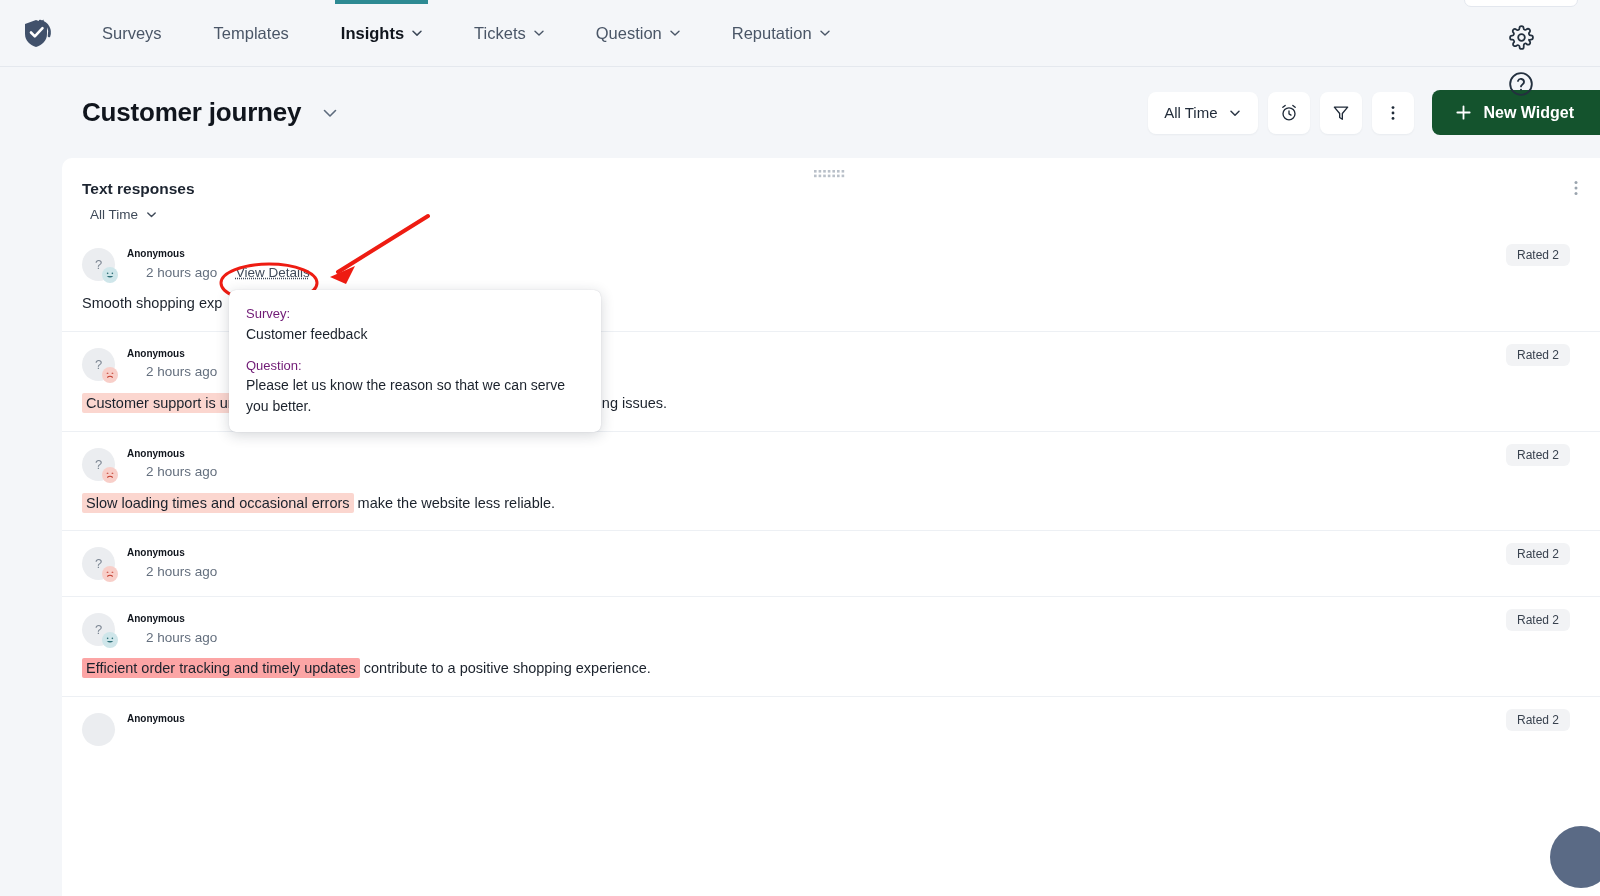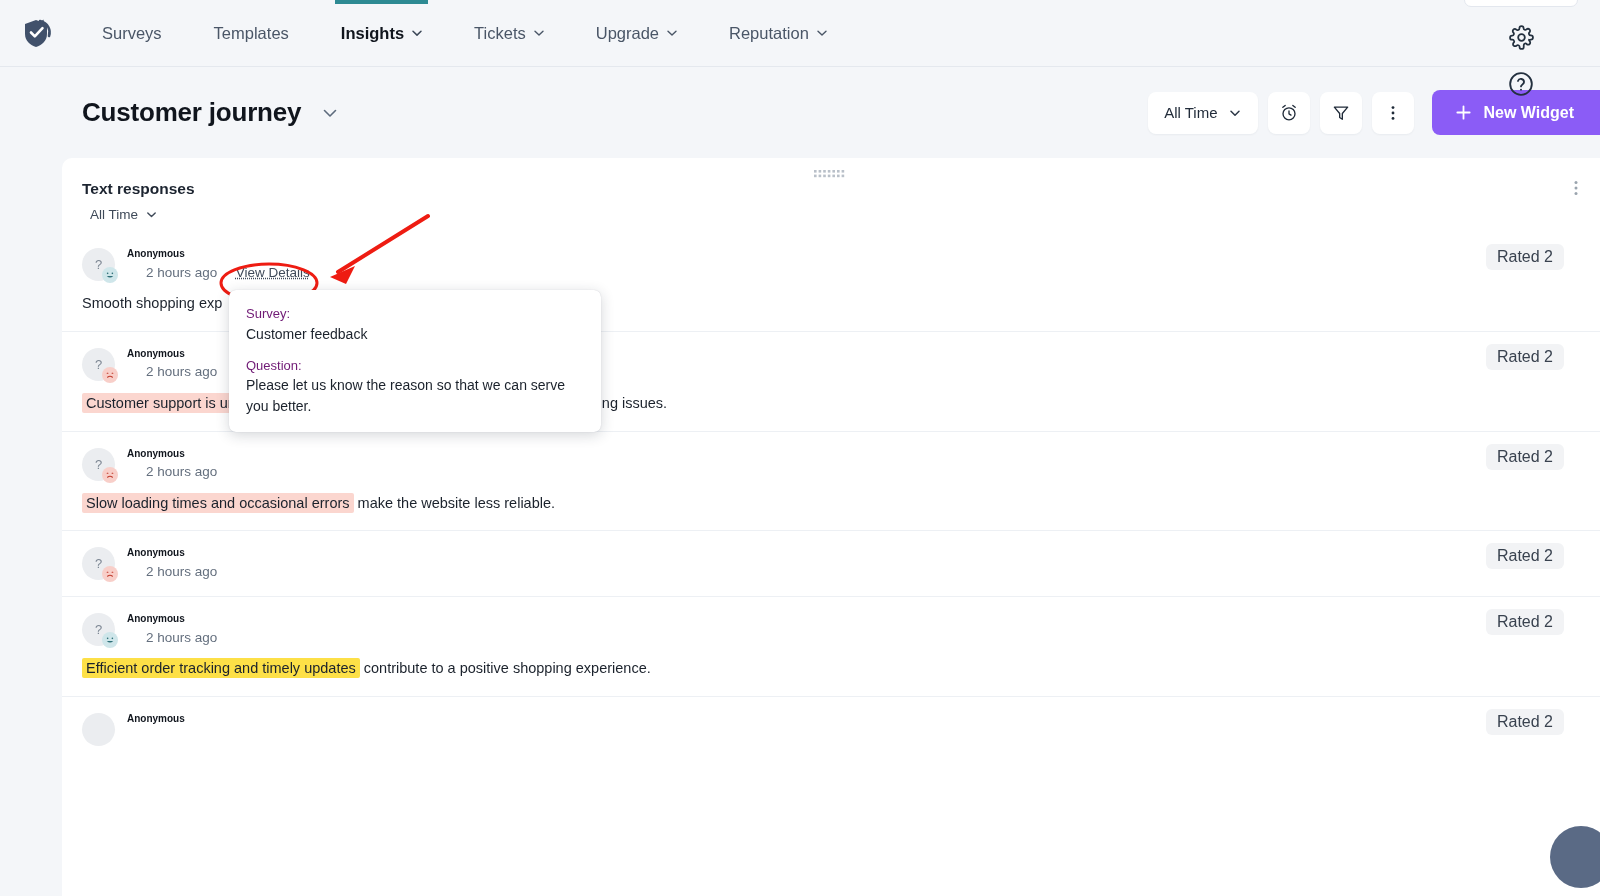--- a/index.html
+++ b/index.html
@@ -63,21 +63,21 @@
   .head-right { margin-left: auto; display: flex; align-items: center; gap: 10px; padding-right: 0; }
   .pill {
     background: #fff; border-radius: 8px;
     height: 42px; display: flex; align-items: center; justify-content: center;
     font-size: 15px; color: #222c3a; cursor: pointer;
     box-shadow: 0 1px 2px rgba(20,30,50,0.05);
   }
   .pill.text { padding: 0 16px; gap: 11px; }
   .pill.sq { width: 42px; }
   .newwidget {
-    background: #8b5cf6; color: #fff; border-radius: 8px 0 0 8px;
+    background: #14532d; color: #fff; border-radius: 8px 0 0 8px;
     height: 45px; display:flex; align-items:center; gap: 10px;
     padding: 0 26px 0 22px; font-size: 16px; font-weight: bold; cursor: pointer;
     margin-left: 8px;
   }
 
   
   .card {
     position: relative;
     margin: 0 0 0 62px;
     width: 1538px;
@@ -120,28 +120,28 @@
   .meta { padding-top: 1px; }
   .author { font-size: 10px; font-weight: bold; color: #10151d; line-height: 1.45; }
   .sub { display: flex; align-items: center; gap: 7px; margin-top: 3px; margin-left: 19px; }
   .time { font-size: 13.5px; color: #646f7e; }
   .view-details {
     font-size: 13.5px; color: #3f4a59;
     text-decoration: underline; text-decoration-style: dotted;
     cursor: pointer;
   }
   .rated {
-    position: absolute; top: 12px; right: 36px;
+    position: absolute; top: 12px; right: 30px;
     background: #f2f3f5; color: #39424f;
-    border-radius: 6px; padding: 4px 11px; font-size: 16px;
+    border-radius: 6px; padding: 4px 11px; font-size: 12px;
   }
   .resp-text { margin: 12px 0 0 0; font-size: 14.5px; color: #1b222c; line-height: 1.5; }
   mark { padding: 2px 4px; border-radius: 2px; color: #1b222c; }
   mark.neg { background: #fbd6cf; }
-  mark.pos { background: #fde047; }
+  mark.pos { background: #fca5a5; }
 
   
   .annot { position: absolute; left: 0; top: 0; width: 1600px; height: 896px; pointer-events: none; }
 
   
   .tooltip {
     position: absolute; left: 229px; top: 290px;
     width: 372px;
     background: #fff; border-radius: 7px;
     box-shadow: 0 3px 14px rgba(25,35,55,0.19), 0 0 1px rgba(25,35,55,0.22);
@@ -189,21 +189,21 @@
     </div>
     <div class="nav-item">
       <span>Tickets</span>
       <span class="caret">
         <svg viewBox="0 0 12 12" width="12" height="12">
             <path d="M2 4.3 L6 8.1 L10 4.3" stroke="#4a5667" stroke-width="1.4" fill="none" stroke-linecap="round" stroke-linejoin="round"></path>
           </svg>
       </span>
     </div>
     <div class="nav-item">
-      <span>Upgrade</span>
+      <span>Question</span>
       <span class="caret">
         <svg viewBox="0 0 12 12" width="12" height="12">
             <path d="M2 4.3 L6 8.1 L10 4.3" stroke="#4a5667" stroke-width="1.4" fill="none" stroke-linecap="round" stroke-linejoin="round"></path>
           </svg>
       </span>
     </div>
     <div class="nav-item">
       <span>Reputation</span>
       <span class="caret">
         <svg viewBox="0 0 12 12" width="12" height="12">

